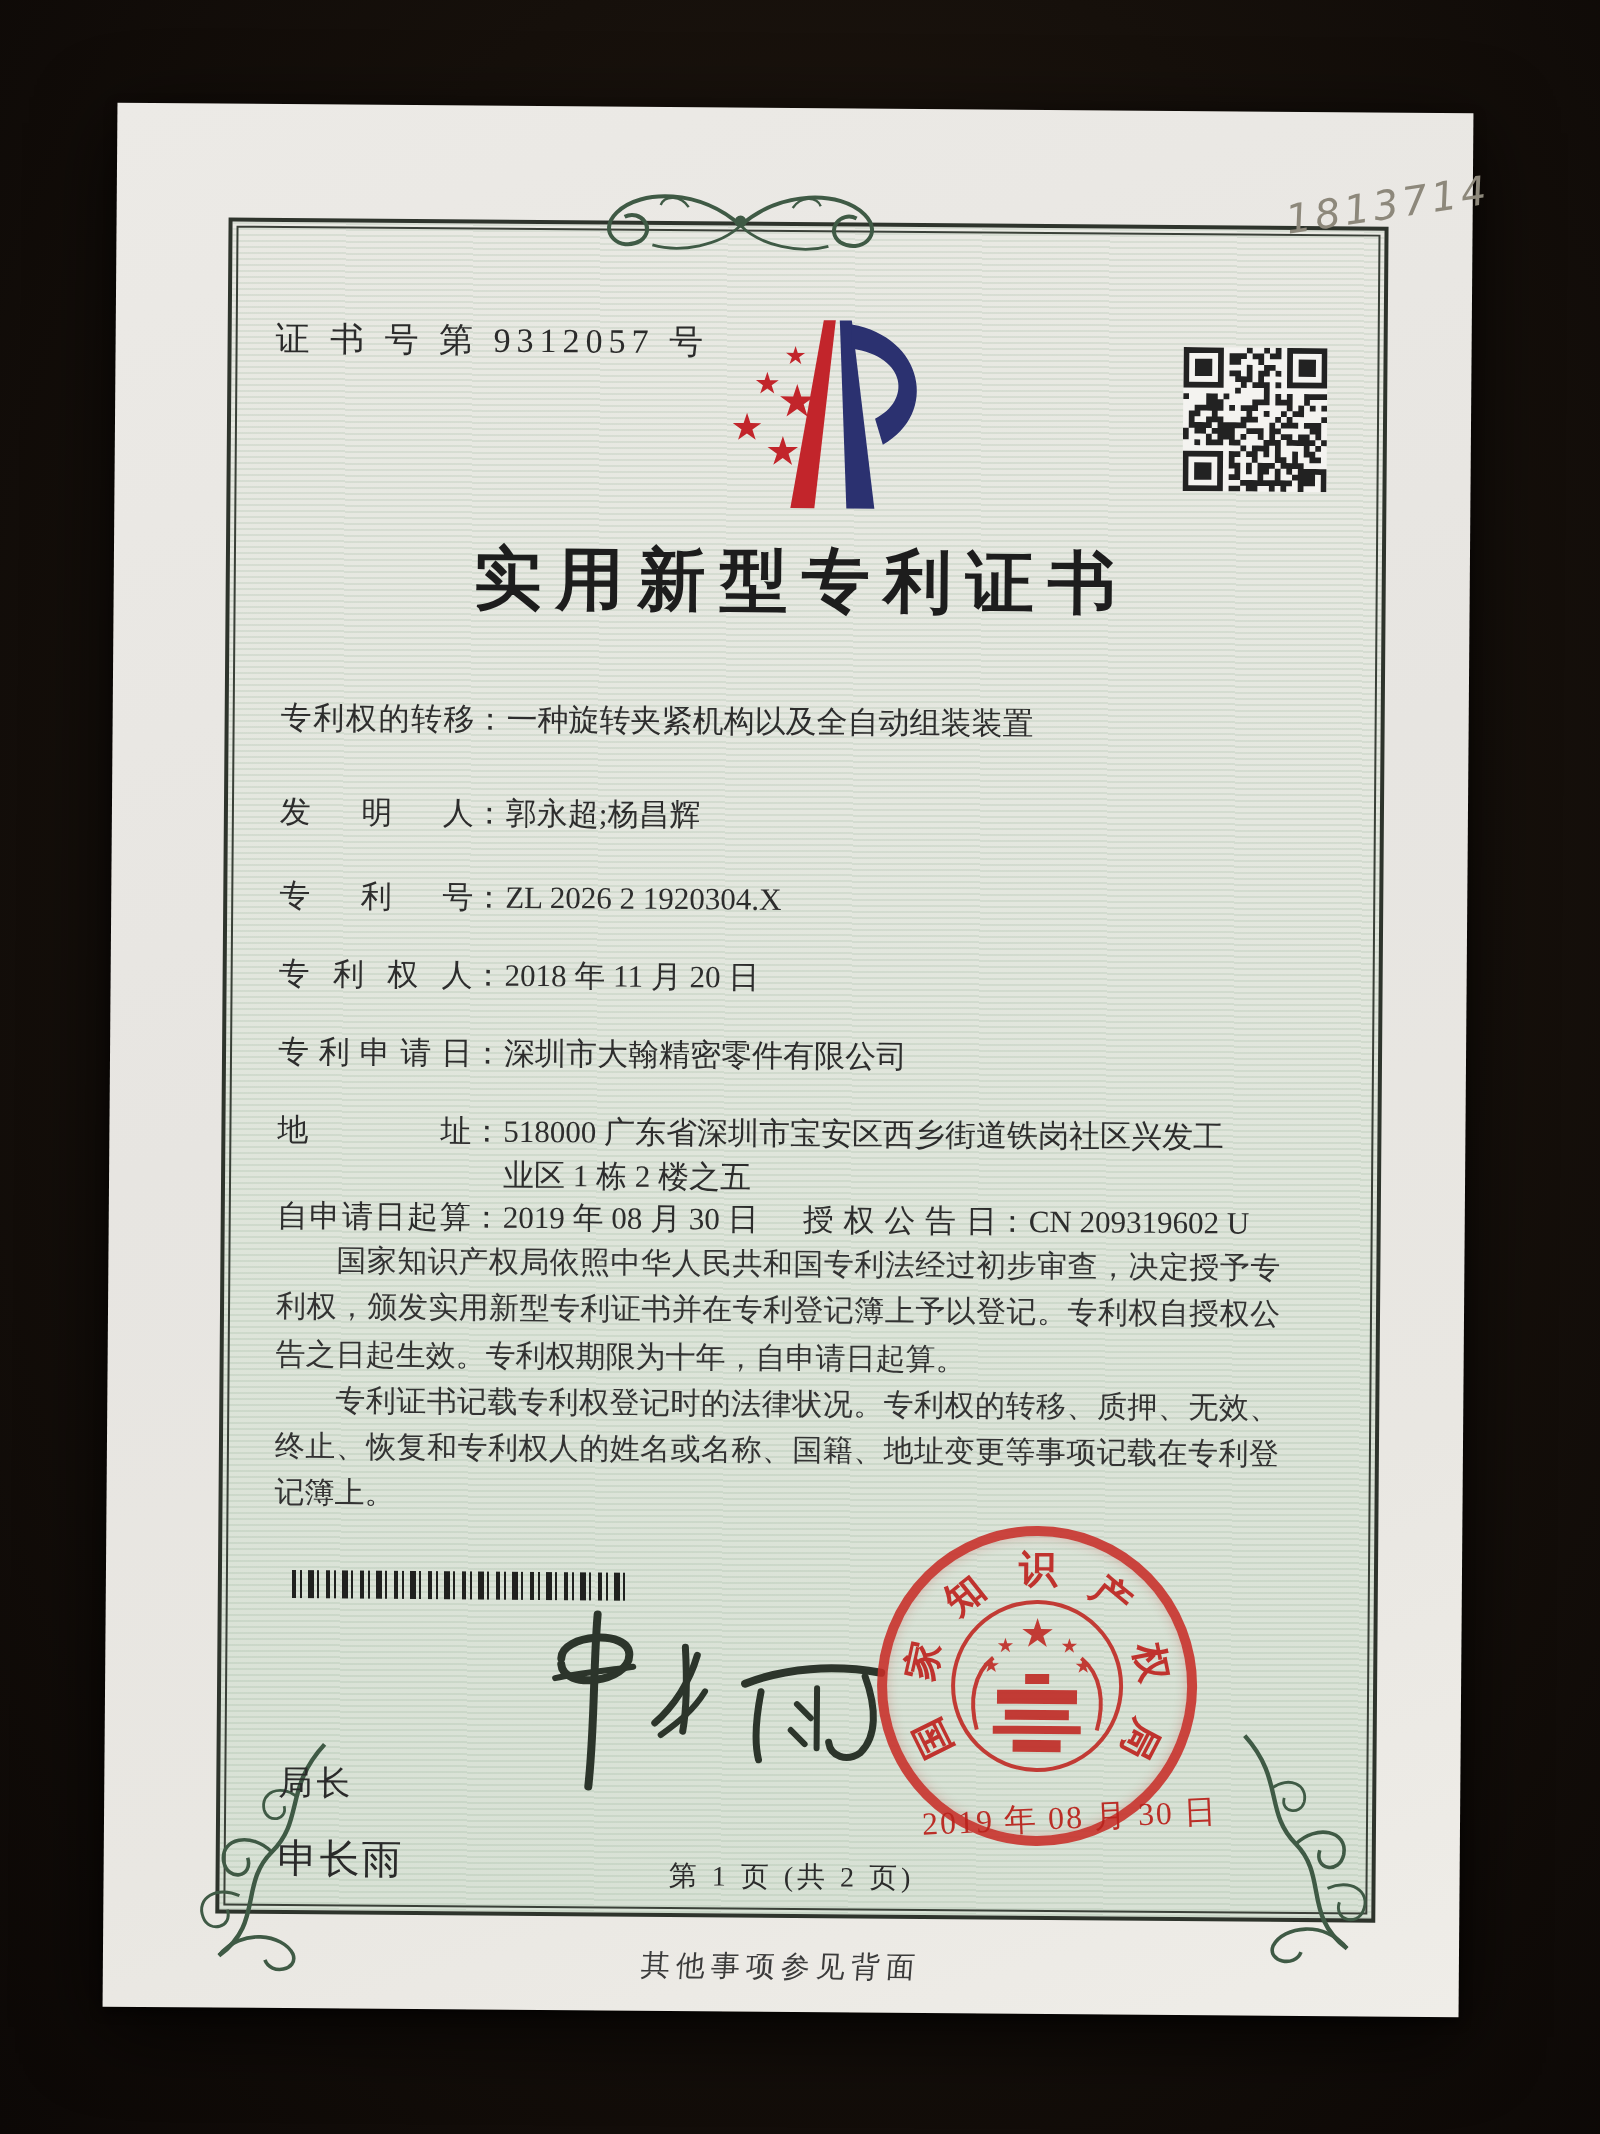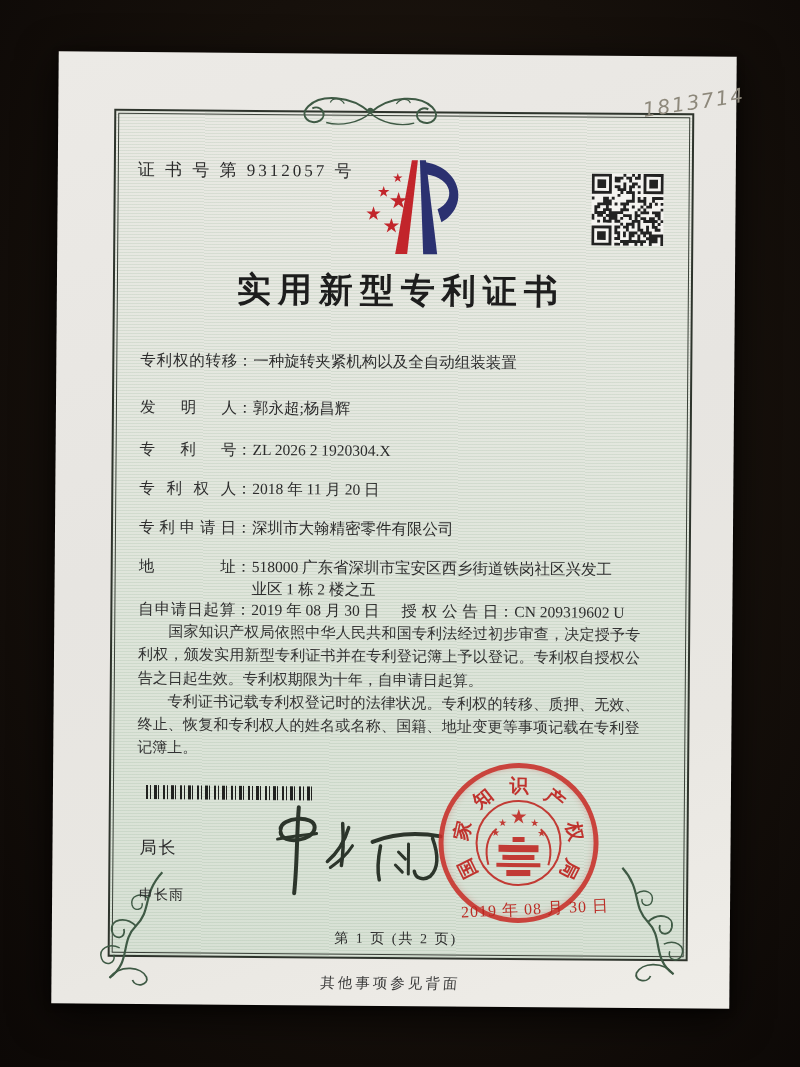--- a/index.html
+++ b/index.html
@@ -48,23 +48,23 @@
   .paras{position:absolute;left:84px;top:568px;width:502px;font-size:15px;line-height:1.55;color:#333;text-align:justify;}
   .paras p{margin:0;text-indent:2em;}
   .barcode{
     position:absolute;left:93px;top:733px;width:168px;height:14px;
     background:repeating-linear-gradient(90deg,
       #20211f 0 2px, rgba(0,0,0,0) 2px 4px,
       #20211f 4px 5px, rgba(0,0,0,0) 5px 8px,
       #20211f 8px 11px, rgba(0,0,0,0) 11px 12.5px,
       #20211f 12.5px 13.5px, rgba(0,0,0,0) 13.5px 17px);
   }
-  .commissioner{position:absolute;left:87px;top:784px;font-family:"Liberation Sans","DejaVu Sans",sans-serif;color:#2a2a2a;}
+  .commissioner{position:absolute;left:87px;top:828px;font-family:"Liberation Sans","DejaVu Sans",sans-serif;color:#2a2a2a;}
   .commissioner .role{font-size:17px;letter-spacing:2px;}
-  .commissioner .name{font-size:14px;letter-spacing:1px;margin-top:27px;}
+  .commissioner .name{font-size:20px;letter-spacing:1px;margin-top:13px;}
   .signature{position:absolute;left:212px;top:748px;width:192px;height:100px;}
   .seal{position:absolute;left:386px;top:708px;width:160px;height:160px;}
   .seal-ring{
     position:absolute;inset:0;border-radius:50%;
     border:5px solid rgba(199,46,40,0.88);
     box-shadow:inset 0 0 6px rgba(199,46,40,0.25);
   }
   .seal-ring-text span{
     position:absolute;left:50%;top:50%;width:22px;height:22px;text-align:center;
     font-size:19px;font-weight:700;color:rgba(190,36,32,0.92);line-height:22px;

